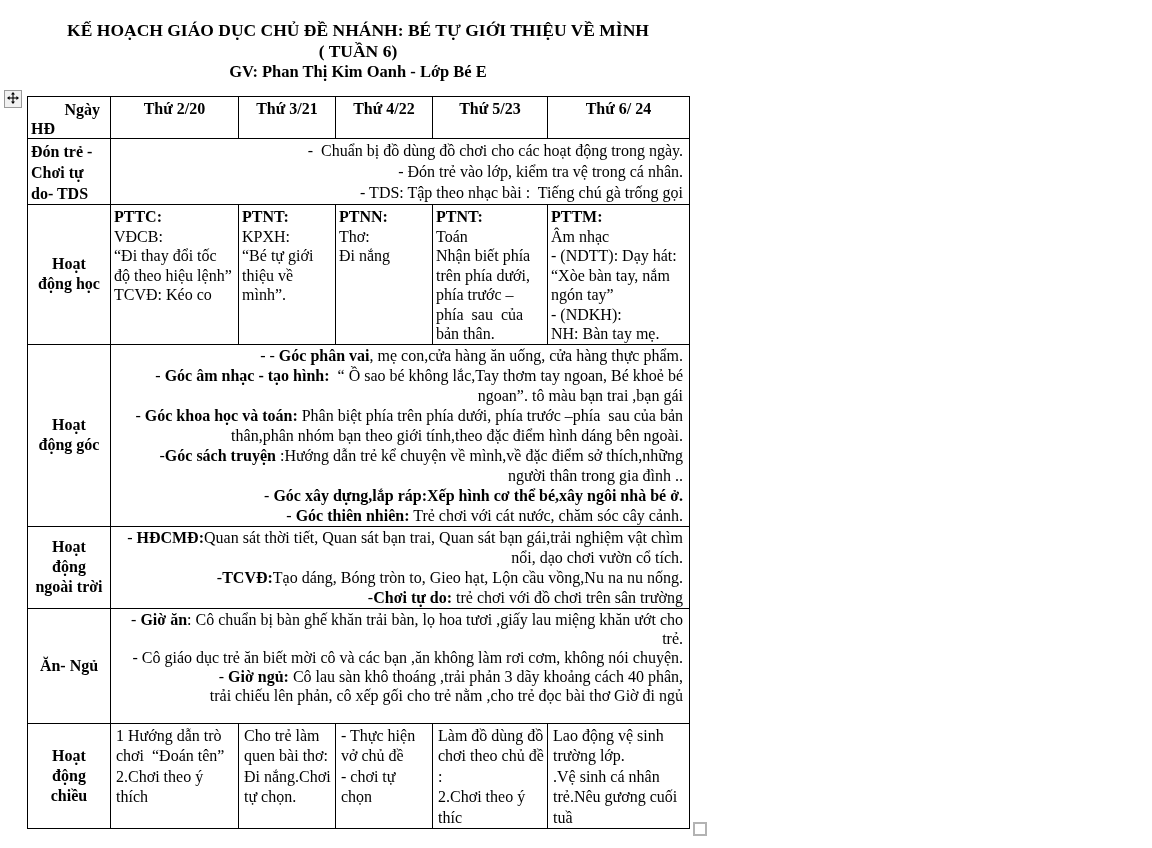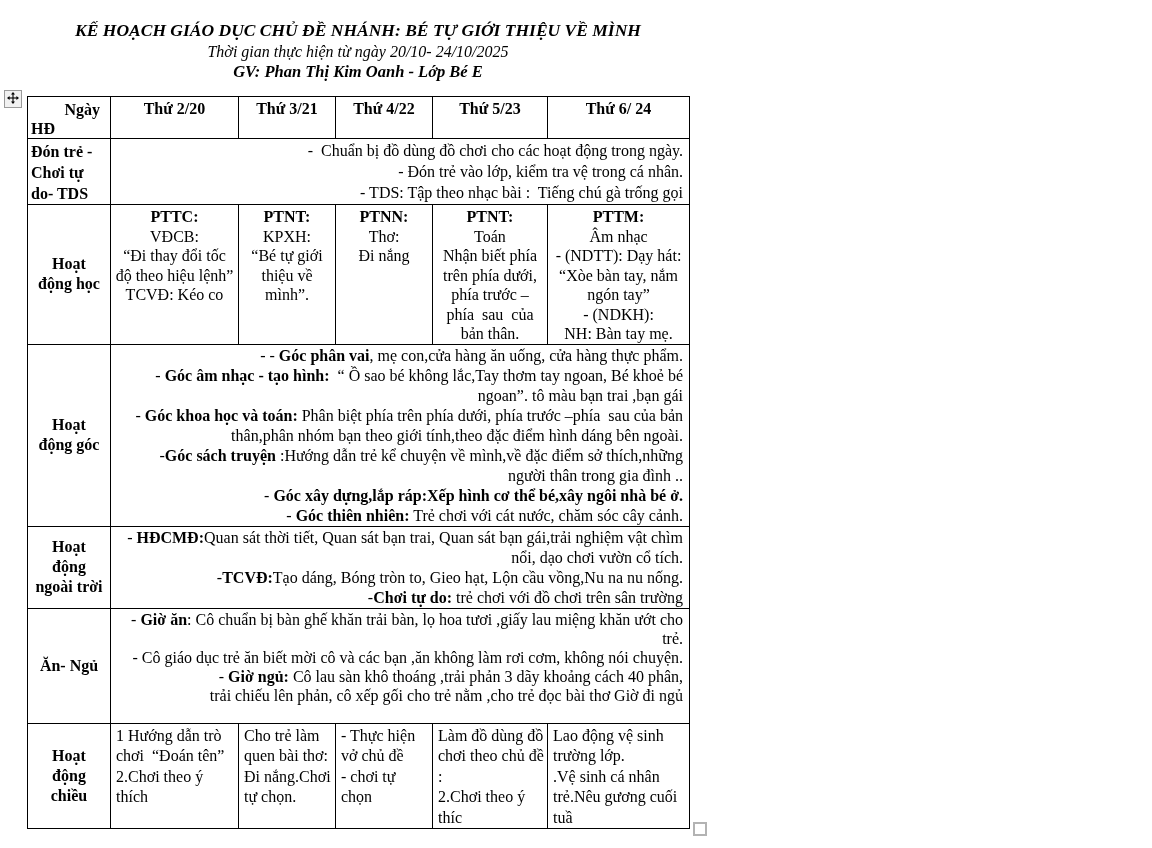--- a/index.html
+++ b/index.html
@@ -3,21 +3,21 @@
 <meta charset="utf-8">
 <style>
   * { box-sizing: border-box; margin: 0; padding: 0; }
   html, body { width: 1152px; height: 848px; background: #ffffff; overflow: hidden; }
   body {
     position: relative;
     font-family: "Liberation Serif", "DejaVu Serif", serif;
     color: #000;
   }
   .doc { position: absolute; left: 27px; top: 0; width: 662px; }
-  .titles { position: absolute; top: 20px; left: 0; width: 100%; text-align: center; font-style: italic; }
+  .titles { position: absolute; top: 20px; left: 0; width: 100%; text-align: center; }
   .t-main { font-weight: bold; font-size: 17.5px; line-height: 21px; }
   .t-week { font-weight: bold; font-size: 17.5px; line-height: 21px; }
   .t-time { font-size: 16px; line-height: 21px; }
   .t-teacher { font-weight: bold; font-size: 16.5px; line-height: 20px; }
 
   table.plan {
     position: absolute; top: 96px; left: 0;
     width: 662px; border-collapse: collapse; table-layout: fixed;
   }
   .plan td, .plan th {
@@ -30,21 +30,21 @@
   .plan th.day { font-weight: bold; text-align: center; padding-top: 3px; font-size: 16px; margin-left: 8px; }
   .corner .ngay { font-weight: bold; text-align: right; padding: 3px 10px 0 0; line-height: 19px; }
   .corner .hd   { font-weight: bold; text-align: left; padding-left: 3px; line-height: 19px; }
 
   td.rowlabel { font-weight: bold; text-align: center; vertical-align: middle; line-height: 20px; margin-top: 12px; }
   td.rowlabel.toplabel { vertical-align: top; text-align: left; padding: 2px 0 0 3px; line-height: 21px; }
 
   td.merged { padding: 1px 6px 0 8px; line-height: 20px; text-align: right; }
   td.lh21 { line-height: 21px; }
   td.lh19 { line-height: 19px; }
-  td.hoc-cell { text-align: center; line-height: 19.5px; padding: 2px 3px 0 3px; }
+  td.hoc-cell { text-align: left; line-height: 19.5px; padding: 2px 3px 0 3px; }
   td.chieu-cell { text-align: left; line-height: 20.5px; padding: 2px 3px 0 5px; }
 
   .ln { white-space: pre-wrap; }
   .b { font-weight: bold; }
 
   .move-handle {
     position: absolute; left: 4px; top: 90px;
     width: 18px; height: 18px;
     background: #f1f1f1; border: 1px solid #9a9a9a;
     display: flex; align-items: center; justify-content: center;
@@ -74,21 +74,21 @@
       </g>
     </svg>
   </span>
 </div>
 
 <div class="resize-handle"></div>
 
 <div class="doc">
   <div class="titles">
     <div class="t-main">KẾ HOẠCH GIÁO DỤC CHỦ ĐỀ NHÁNH: BÉ TỰ GIỚI THIỆU VỀ MÌNH</div>
-    <div class="t-time">Thời gian thực hiện từ ngày 20/10- 24/10/2025</div>
+    <div class="t-week">( TUẦN 6)</div>
     <div class="t-teacher">GV: Phan Thị Kim Oanh - Lớp Bé E</div>
   </div>
 
   <table class="plan">
     <colgroup>
       <col style="width:83px">
         <col style="width:128px">
         <col style="width:97px">
       <col style="width:97px">
         <col style="width:115px">

